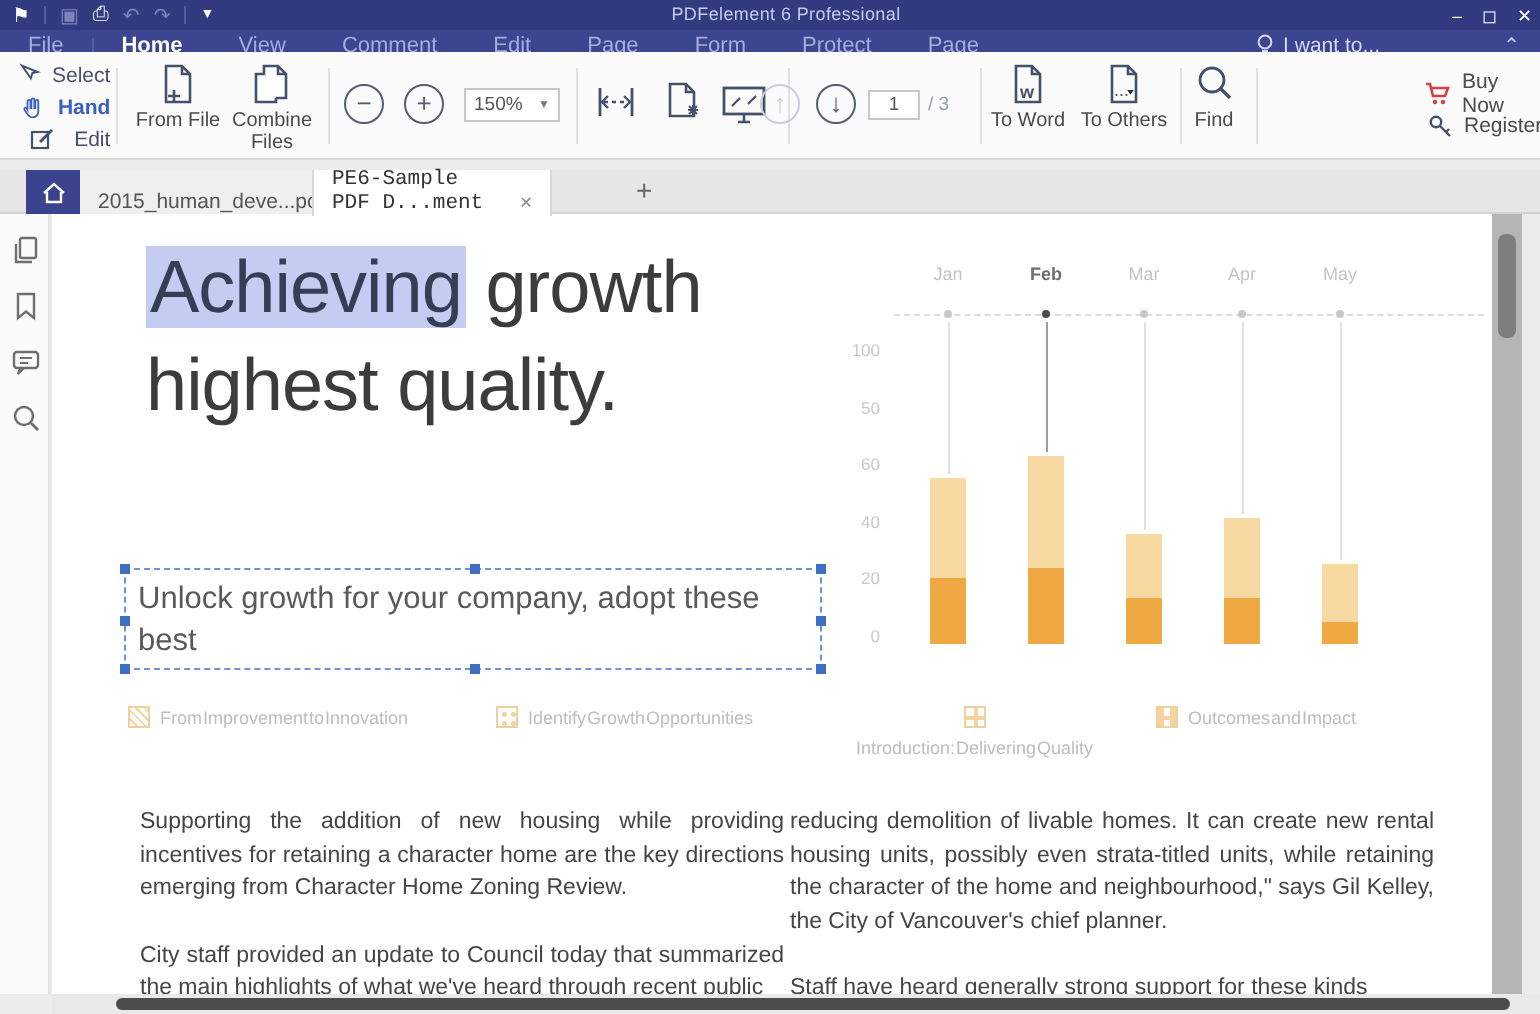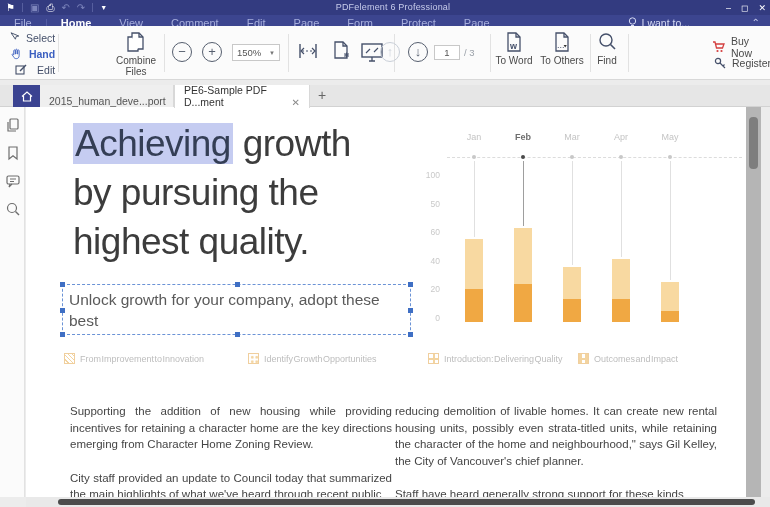--- a/index.html
+++ b/index.html
@@ -184,20 +184,28 @@
         <svg width="12" height="12" viewBox="0 0 12 12">
           <rect x="1" y="2" width="8" height="8" fill="none" stroke="#45506a" stroke-width="1.1"></rect>
           <path d="M5 7L11 1" stroke="#45506a" stroke-width="1.4"></path>
         </svg>
         <span>Edit</span>
       </div>
     </div>
 
     <div class="vsep" style="left:58px;"></div>
 
+    <div class="big-btn" style="left:66px; width:46px;">
+      <svg width="20" height="24" viewBox="0 0 20 24">
+        <path d="M4 2h8l4 4v14H4z" fill="none" stroke="#45506a" stroke-width="1.3"></path>
+        <path d="M12 2v4h4" fill="none" stroke="#45506a" stroke-width="1.3"></path>
+        <path d="M8 14v6M5 17h6" stroke="#45506a" stroke-width="1.3"></path>
+      </svg>
+      <span>From File</span>
+    </div>
     <div class="big-btn" style="left:112px; width:48px;">
       <svg width="22" height="24" viewBox="0 0 22 24">
         <path d="M7 2h7l4 4v12H7z" fill="#fff" stroke="#45506a" stroke-width="1.3"></path>
         <path d="M14 2v4h4" fill="none" stroke="#45506a" stroke-width="1.3"></path>
         <path d="M7 6H3v14h10v-2" fill="#fff" stroke="#45506a" stroke-width="1.3"></path>
       </svg>
       <span>Combine Files</span>
     </div>
 
     <div class="vsep" style="left:164px;"></div>
@@ -292,21 +300,21 @@
   <div class="tabbar">
     <div class="home-tab">
       <svg width="12" height="11" viewBox="0 0 12 11">
         <path d="M1 5.5L6 1l5 4.5M2.5 5v5h7V5" fill="none" stroke="#fff" stroke-width="1.2"></path>
       </svg>
     </div>
     <div class="doc-tab" style="left:40px; width:134px;">
       <span>2015_human_deve...port</span>
       <span class="tab-x">✕</span>
     </div>
-    <div class="doc-tab active" style="left:174px; width:136px;">
+    <div class="doc-tab active" style="left:156px; width:120px;font-family:Liberation Mono, monospace;">
       <span>PE6-Sample PDF D...ment</span>
       <span class="tab-x">✕</span>
     </div>
     <div class="tab-plus">+</div>
   </div>
 
   <div class="sidebar">
     <svg class="side-icon" style="top:10px;" viewBox="0 0 16 16">
       <rect x="5" y="2" width="8" height="10" rx="1" fill="none" stroke="#6e6e6e" stroke-width="1.2"></rect>
       <path d="M3 5v9h8" fill="none" stroke="#6e6e6e" stroke-width="1.2"></path>
@@ -321,21 +329,20 @@
     <svg class="side-icon" style="top:94px;" viewBox="0 0 16 16">
       <circle cx="7" cy="7" r="4.5" fill="none" stroke="#6e6e6e" stroke-width="1.2"></circle>
       <path d="M10.5 10.5L14 14" stroke="#6e6e6e" stroke-width="1.4"></path>
     </svg>
   </div>
 
   <div class="docarea">
 
     <div class="headline">
       <div><span class="hl">Achieving</span><span> growth</span></div>
-      <div>by pursuing the</div>
       <div>highest quality.</div>
     </div>
 
     <div class="textbox">
       <div>Unlock growth for your company, adopt these best</div>
       <div class="handle" style="left:-3px; top:-3px;"></div>
       <div class="handle" style="left:50%; top:-3px; margin-left:-2px;"></div>
       <div class="handle" style="right:-3px; top:-3px;"></div>
       <div class="handle" style="left:-3px; top:50%; margin-top:-2px;"></div>
       <div class="handle" style="right:-3px; top:50%; margin-top:-2px;"></div>
@@ -383,21 +390,21 @@
 
     <div class="feature-row">
       <div class="feature" style="left:38px;">
         <span class="ficon f1"></span>
         <span>From Improvement to Innovation</span>
       </div>
       <div class="feature" style="left:222px;">
         <span class="ficon f2"></span>
         <span>Identify Growth Opportunities</span>
       </div>
-      <div class="feature" style="left:402px;">
+      <div class="feature" style="left:402px;flex-direction:column;">
         <span class="ficon f3"></span>
         <span>Introduction: Delivering Quality</span>
       </div>
       <div class="feature" style="left:552px;">
         <span class="ficon f4"></span>
         <span>Outcomes and Impact</span>
       </div>
     </div>
 
     <div class="bodycol col-left">

